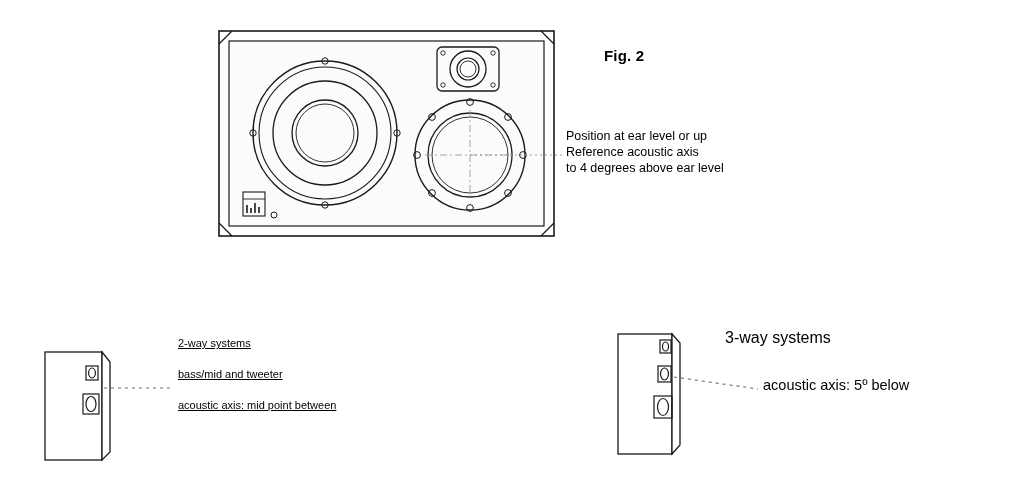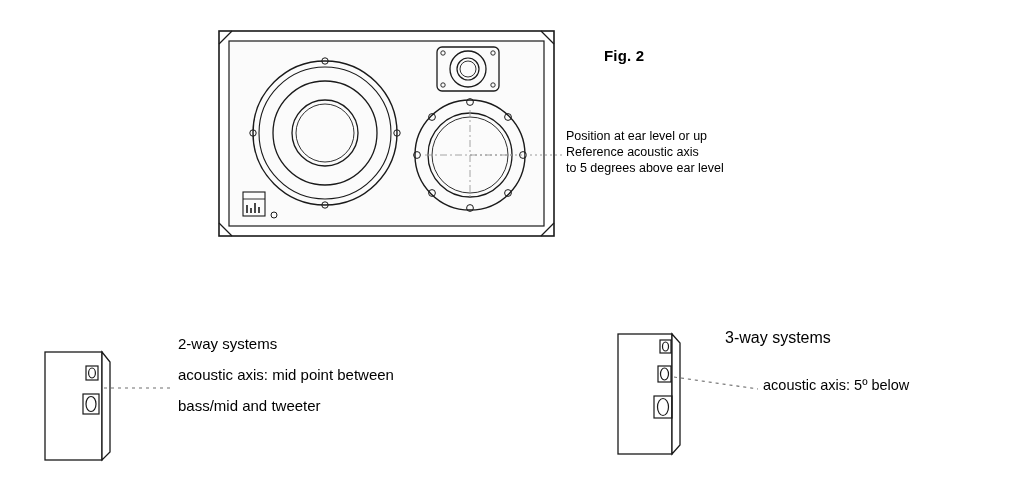--- a/index.html
+++ b/index.html
@@ -40,24 +40,25 @@
     line-height: 16px;
     color: #000;
     white-space: nowrap;
   }
   .axis-note div { white-space: nowrap; }
 
   .caption-2way {
     position: absolute;
     left: 178px;
     top: 328px;
-    font-size: 15px;
+    font-size: 11px;
     line-height: 31px;
     color: #000;
     white-space: nowrap;
+    text-decoration: underline;
   }
   .caption-3way-title {
     position: absolute;
     left: 725px;
     top: 328px;
     font-size: 16px;
     line-height: 20px;
     color: #000;
     white-space: nowrap;
   }
@@ -184,25 +185,25 @@
 
     <line x1="674" y1="377" x2="758" y2="389" stroke="#6f6f6f" stroke-width="1.1" stroke-dasharray="3 4"></line>
   </g>
 </svg>
 
 <div class="fig-label">Fig. 2</div>
 
 <div class="axis-note">
   <div>Position at ear level or up</div>
   <div>Reference acoustic axis</div>
-  <div>to 5 degrees above ear level</div>
+  <div>to 4 degrees above ear level</div>
 </div>
 
 <div class="caption-2way">
   <div>2-way systems</div>
+  <div>bass/mid and tweeter</div>
   <div>acoustic axis: mid point between</div>
-  <div>bass/mid and tweeter</div>
 </div>
 
 <div class="caption-3way-title">3-way systems</div>
 <div class="caption-3way-body">
   <div>acoustic axis: 5º below</div>
 </div>
 
 </body></html>

